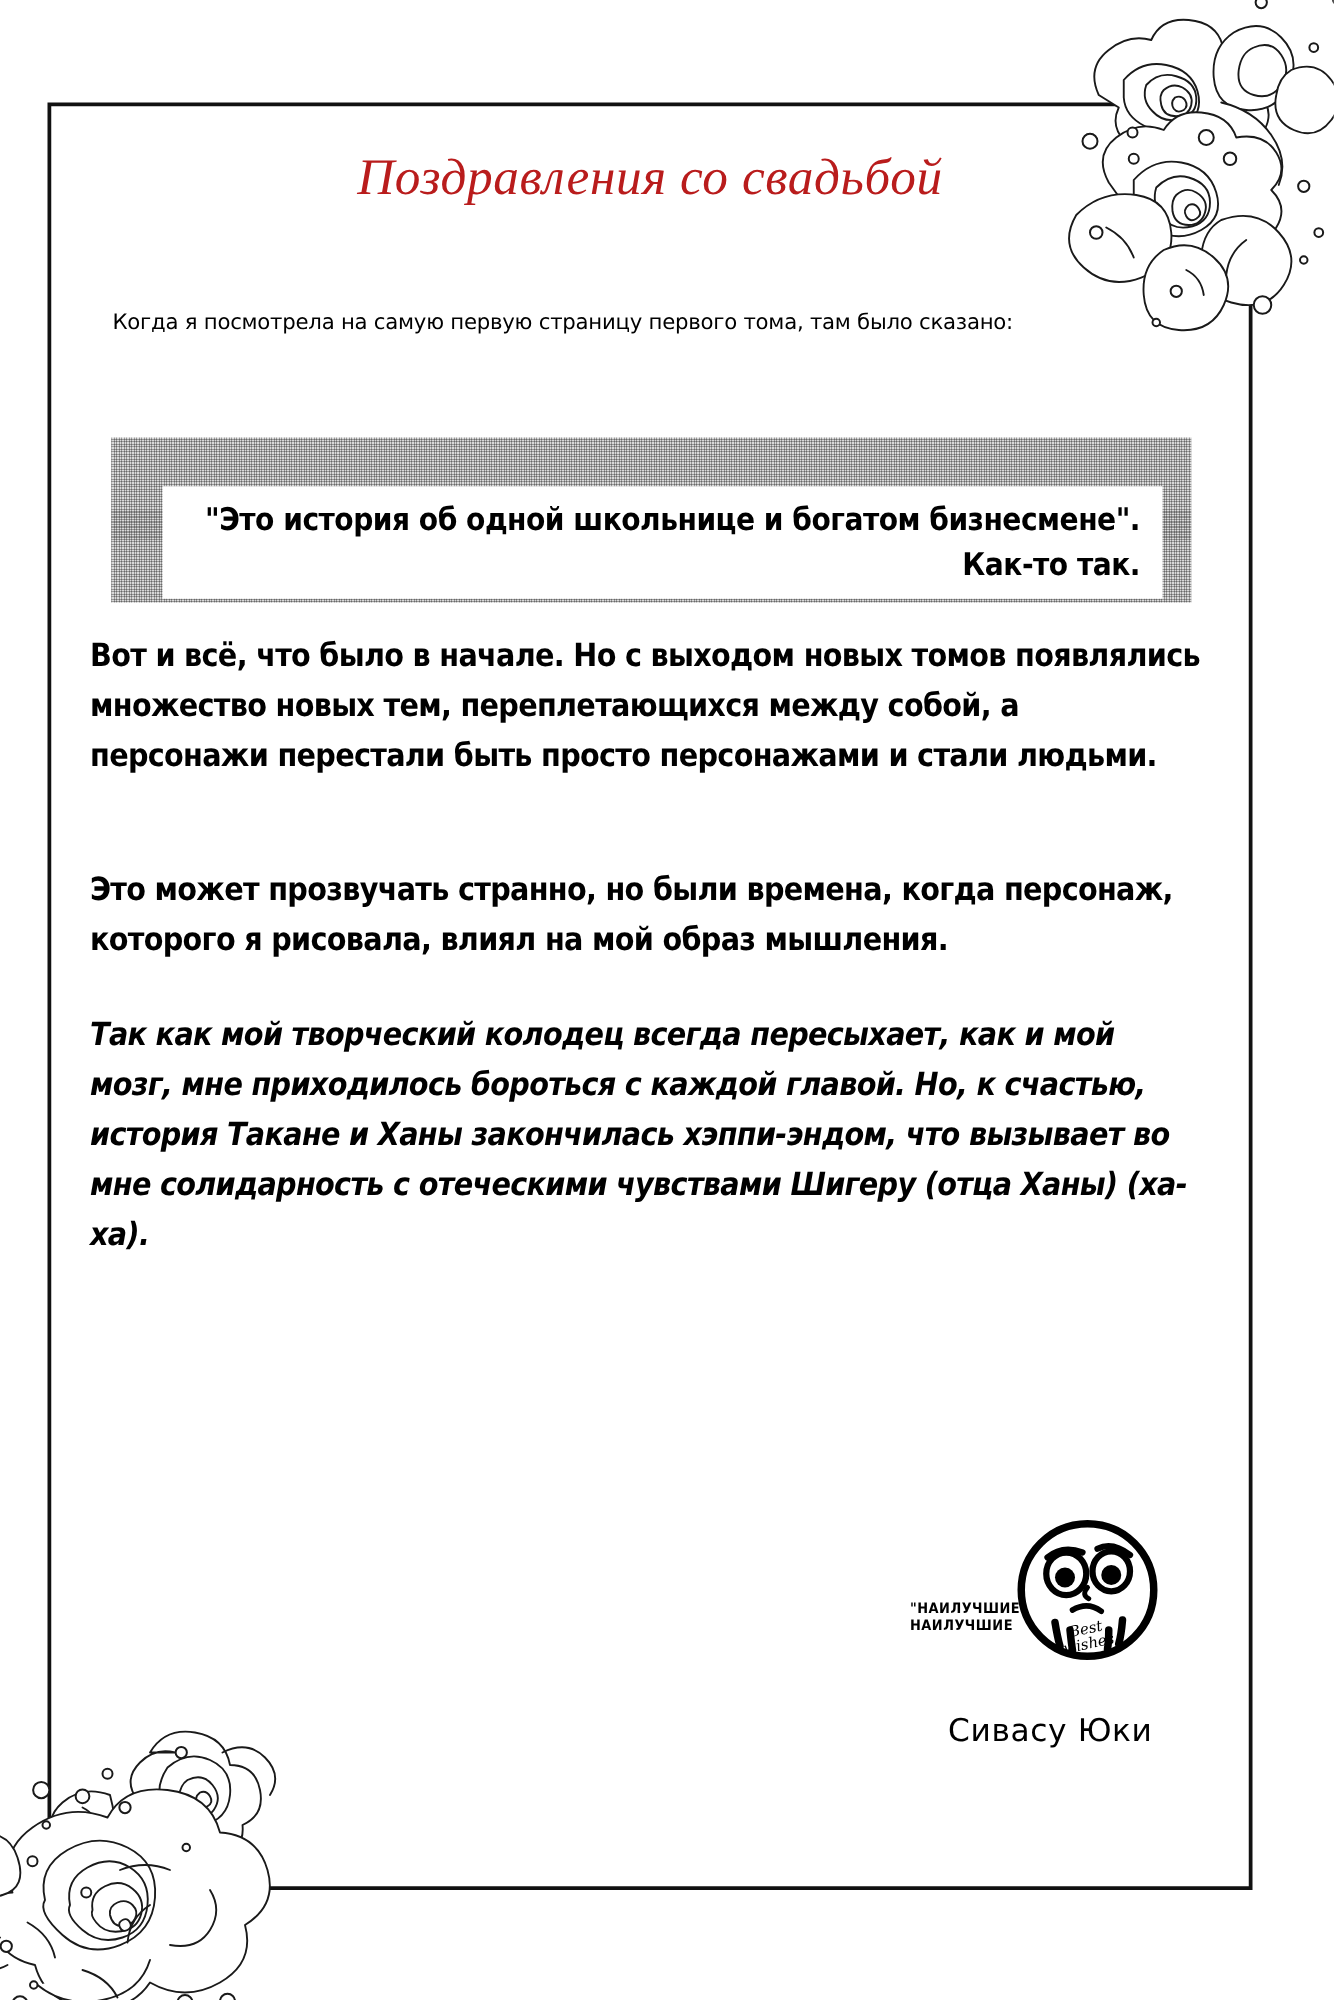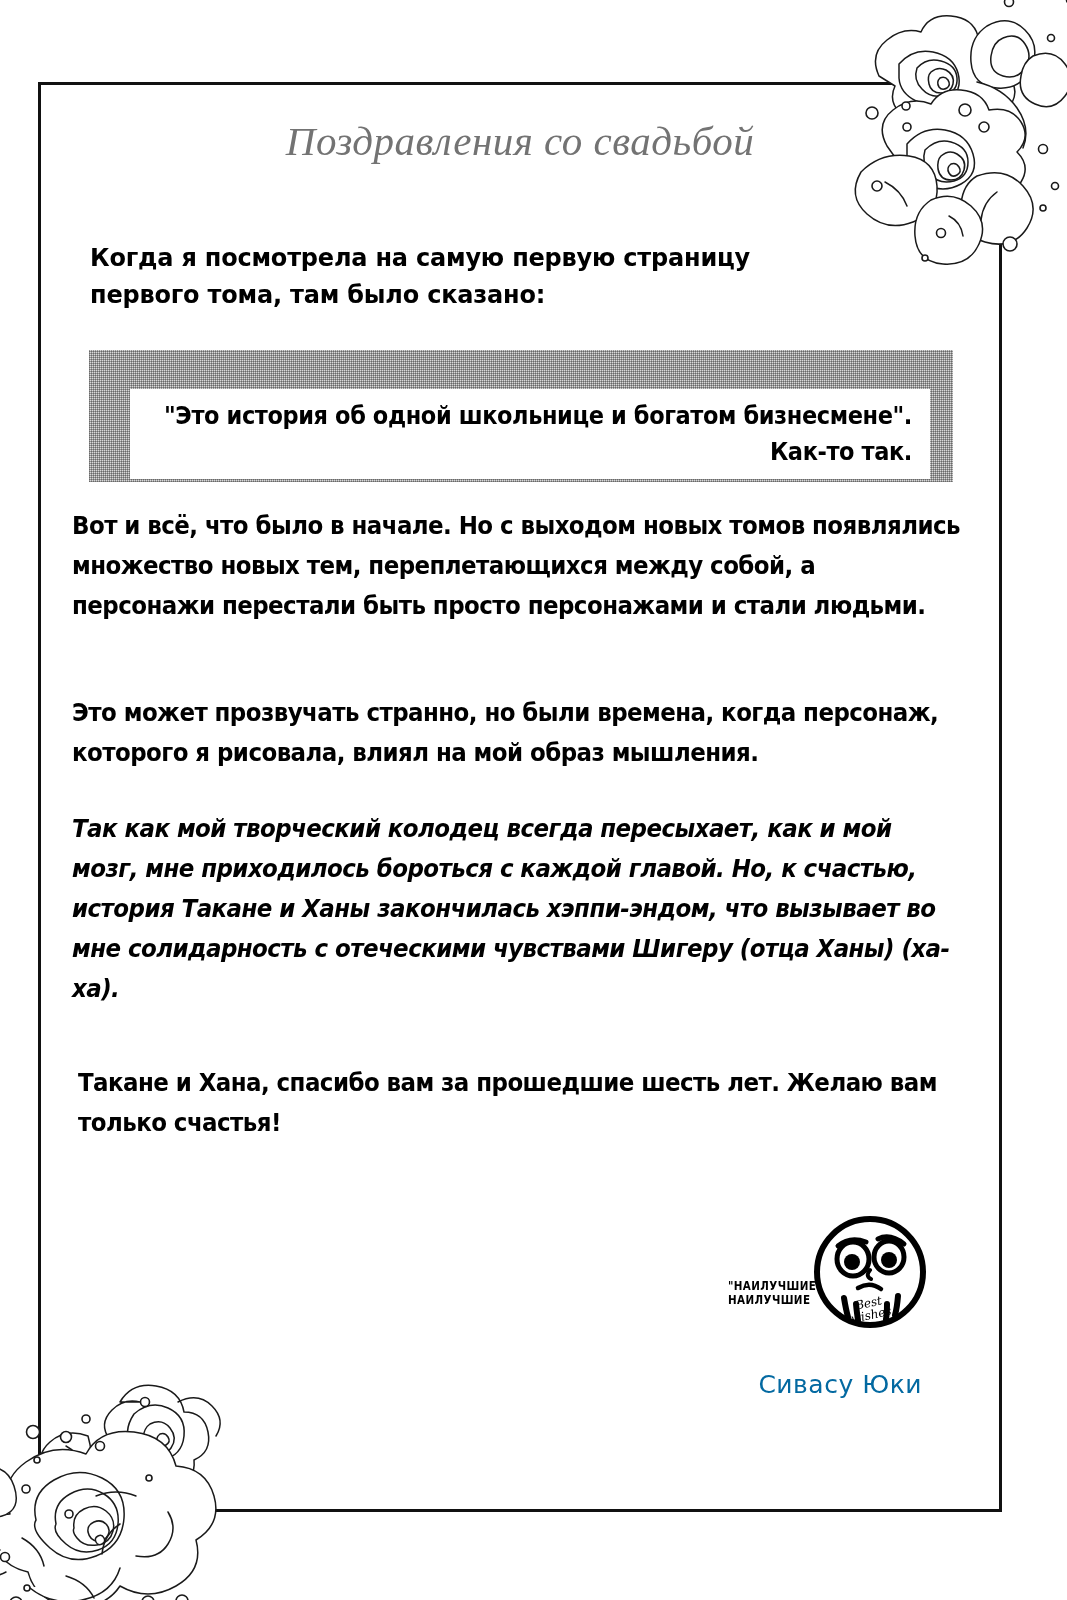--- a/index.html
+++ b/index.html
@@ -54,31 +54,31 @@
   }
 
   .title{
     position:absolute;
     left:0;right:0;top:35px;
     text-align:center;
     font-family:"Liberation Serif", serif;
     font-style:italic;
     font-size:41px;
     letter-spacing:0.5px;
-    color:#737373;
+    color:#b91c1c;
     white-space:nowrap;
   }
 
   .intro{
     position:absolute;
     left:52px;top:158px;
     width:760px;
     font-family:"DejaVu Sans", sans-serif;
-    font-weight:bold;
-    font-size:24px;
+    font-weight:normal;
+    font-size:17px;
     line-height:37px;
     color:#000;
     letter-spacing:-0.2px;
   }
 
   
   .quote-band{
     position:absolute;
     left:51px;top:268px;
     width:864px;height:132px;
@@ -143,21 +143,21 @@
   }
 
   .signature{
     position:absolute;
     left:0;right:0;top:1288px;
     padding-right:80px;
     text-align:right;
     font-family:"DejaVu Sans", sans-serif;
     font-size:25px;
     letter-spacing:0.5px;
-    color:#0369a1;
+    color:#000000;
   }
 </style>
 </head>
 <body>
 
 <div class="page">
 
   <div class="frame"></div>
 
   <div class="content">
@@ -170,21 +170,20 @@
     <div class="quote-inner">
       <div class="quote-text">"Это история об одной школьнице и богатом бизнесмене". Как-то так.</div>
     </div>
 
     <div class="para p2">Это может прозвучать странно, но были времена, когда персонаж, которого я рисовала, влиял на мой образ мышления.</div>
 
     <div class="para p1">Вот и всё, что было в начале. Но с выходом новых томов появлялись множество новых тем, переплетающихся между собой, а персонажи перестали быть просто персонажами и стали людьми.</div>
 
     <div class="para p3">Так как мой творческий колодец всегда пересыхает, как и мой мозг, мне приходилось бороться с каждой главой. Но, к счастью, история Такане и Ханы закончилась хэппи-эндом, что вызывает во мне солидарность с отеческими чувствами Шигеру (отца Ханы) (ха-ха).</div>
 
-    <div class="para p4">Такане и Хана, спасибо вам за прошедшие шесть лет. Желаю вам только счастья!</div>
 
     <div class="stamp-caption">
       <div>"НАИЛУЧШИЕ</div>
       <div>НАИЛУЧШИЕ</div>
     </div>
 
     <div class="stamp">
       <svg viewBox="0 0 120 120" xmlns="http://www.w3.org/2000/svg">
 
         <circle cx="60" cy="60" r="53" fill="#fff" stroke="#000" stroke-width="6"></circle>

